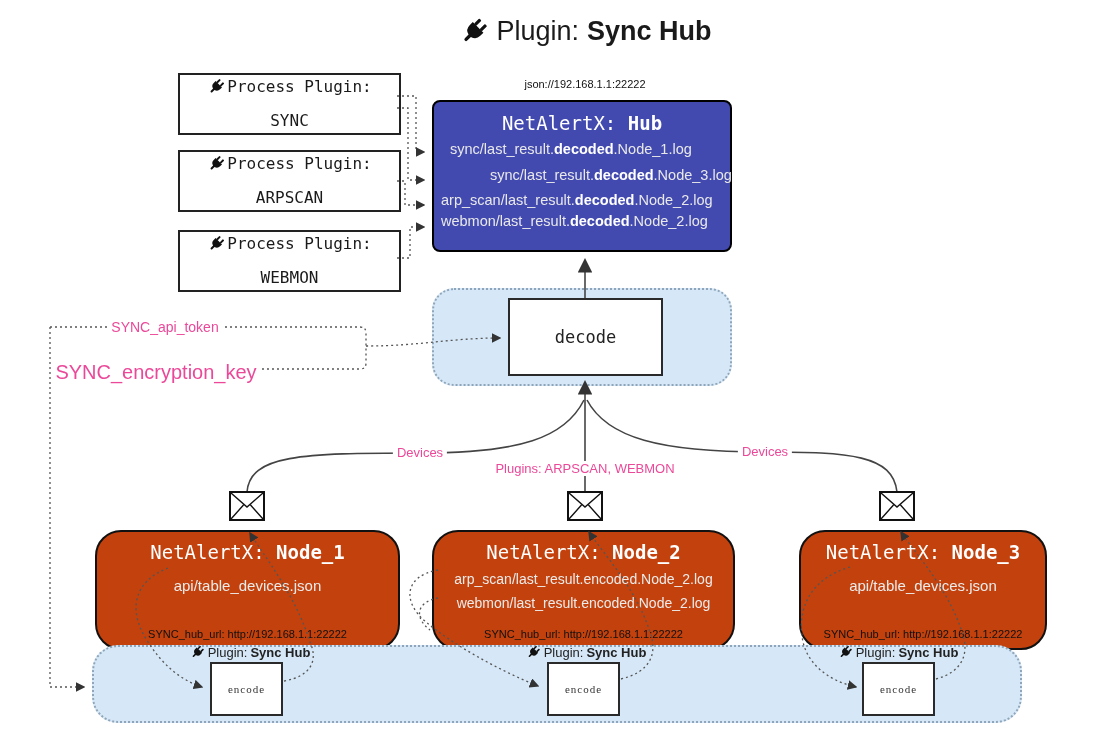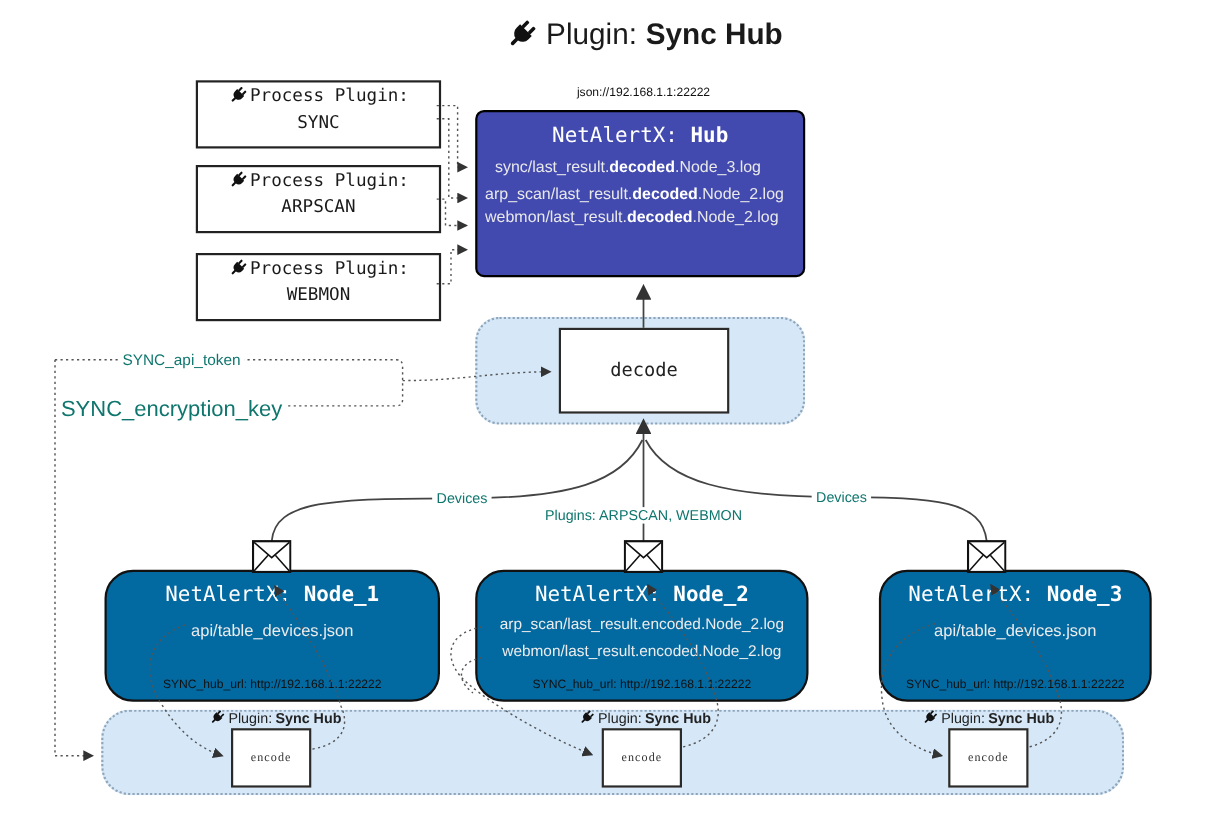--- a/index.html
+++ b/index.html
@@ -6,45 +6,45 @@
   #canvas{position:relative;width:1117px;height:754px;background:#ffffff;overflow:hidden;
           font-family:"Liberation Sans",sans-serif;color:#1a1a1a;}
   .abs{position:absolute;}
   
   .title{top:16px;left:585px;transform:translateX(-50%);display:flex;align-items:center;gap:8px;
          font-size:27px;white-space:nowrap;}
   .title .bold{font-weight:700;}
   
   .pbox{left:178px;width:219px;height:58px;background:#fff;border:2px solid #222;
         font-family:"DejaVu Sans Mono",monospace;font-size:16px;display:flex;flex-direction:column;
-        align-items:center;justify-content:flex-start;line-height:1.5;}
+        align-items:center;justify-content:space-between;line-height:1.5;}
   .pbox .row1{display:flex;align-items:center;gap:2px;}
   
   .hub-url{top:78px;left:585px;transform:translateX(-50%);font-size:11px;color:#111;white-space:nowrap;}
   .hub{left:432px;top:100px;width:300px;height:152px;background:#424ab0;border:2px solid #000;
        border-radius:8px;box-sizing:border-box;color:#fff;}
   .hub-title{text-align:center;margin-top:10px;font-family:"DejaVu Sans Mono",monospace;font-size:19px;}
   .hub-title .bold{font-weight:700;}
   .hub-line{font-size:14.5px;color:#e9e9e9;white-space:nowrap;padding-left:12px;}
   .hub-line b{color:#fff;}
   .hl1{margin-top:7px;padding-left:16px;}
-  .hl2{margin-top:10px;padding-left:16px;}
+  .hl2{margin-top:10px;padding-left:16px;margin-left:40px;}
   .hl3{margin-top:9px;padding-left:7px;}
   .hl4{margin-top:5px;padding-left:7px;}
   
   .decode-panel{left:432px;top:288px;width:300px;height:98px;background:#d6e8f8;
                 border:2px dotted #8fa6ba;border-radius:22px;box-sizing:border-box;}
   .decode-box{left:508px;top:298px;width:155px;height:78px;background:#fff;border:2px solid #2a2a2a;
               box-sizing:border-box;display:flex;align-items:center;justify-content:center;
               font-family:"DejaVu Sans Mono",monospace;font-size:17px;color:#222;}
   
-  .line-label{background:#fff;padding:0 4px;font-size:13px;color:#0f766e;white-space:nowrap;
+  .line-label{background:#fff;padding:0 4px;font-size:13px;color:#ec4899;white-space:nowrap;
               transform:translateX(-50%);}
   
-  .node{top:518px;height:120px;background:#0369a1;border:2px solid #111;border-radius:26px;
+  .node{top:530px;height:120px;background:#c2410c;border:2px solid #111;border-radius:26px;
         box-sizing:border-box;color:#fff;}
   .node-title{text-align:center;margin-top:9px;font-family:"DejaVu Sans Mono",monospace;font-size:19px;}
   .node-title .bold{font-weight:700;}
   .node-file{font-size:15px;color:#ececec;text-align:center;margin-top:14px;white-space:nowrap;}
   .node-file2{font-size:14px;color:#ececec;text-align:center;margin-top:8px;white-space:nowrap;}
   .node-hub-url{position:absolute;bottom:8px;left:0;right:0;text-align:center;font-size:11px;color:#111;}
   
   .band{left:92px;top:645px;width:930px;height:78px;background:#d6e8f8;
         border:2px dotted #8fa6ba;border-radius:26px;box-sizing:border-box;}
   .band-label{top:645px;transform:translateX(-50%);display:flex;align-items:center;gap:3px;
@@ -120,20 +120,21 @@
       <span>Process Plugin:</span>
       </div>
     <div>WEBMON</div>
   </div>
 
   <div class="abs hub-url">json://192.168.1.1:22222</div>
   <div class="abs hub">
     <div class="hub-title">
       <span>NetAlertX:</span> <span class="bold">Hub</span>
     </div>
+    <div class="hub-line hl1"><span>sync/last_result.</span><b>decoded</b><span>.Node_1.log</span></div>
     <div class="hub-line hl2"><span>sync/last_result.</span><b>decoded</b><span>.Node_3.log</span></div>
     <div class="hub-line hl3"><span>arp_scan/last_result.</span><b>decoded</b><span>.Node_2.log</span></div>
     <div class="hub-line hl4"><span>webmon/last_result.</span><b>decoded</b><span>.Node_2.log</span></div>
   </div>
 
   <div class="abs decode-panel"></div>
   <div class="abs decode-box">
     <span>decode</span>
   </div>
 

